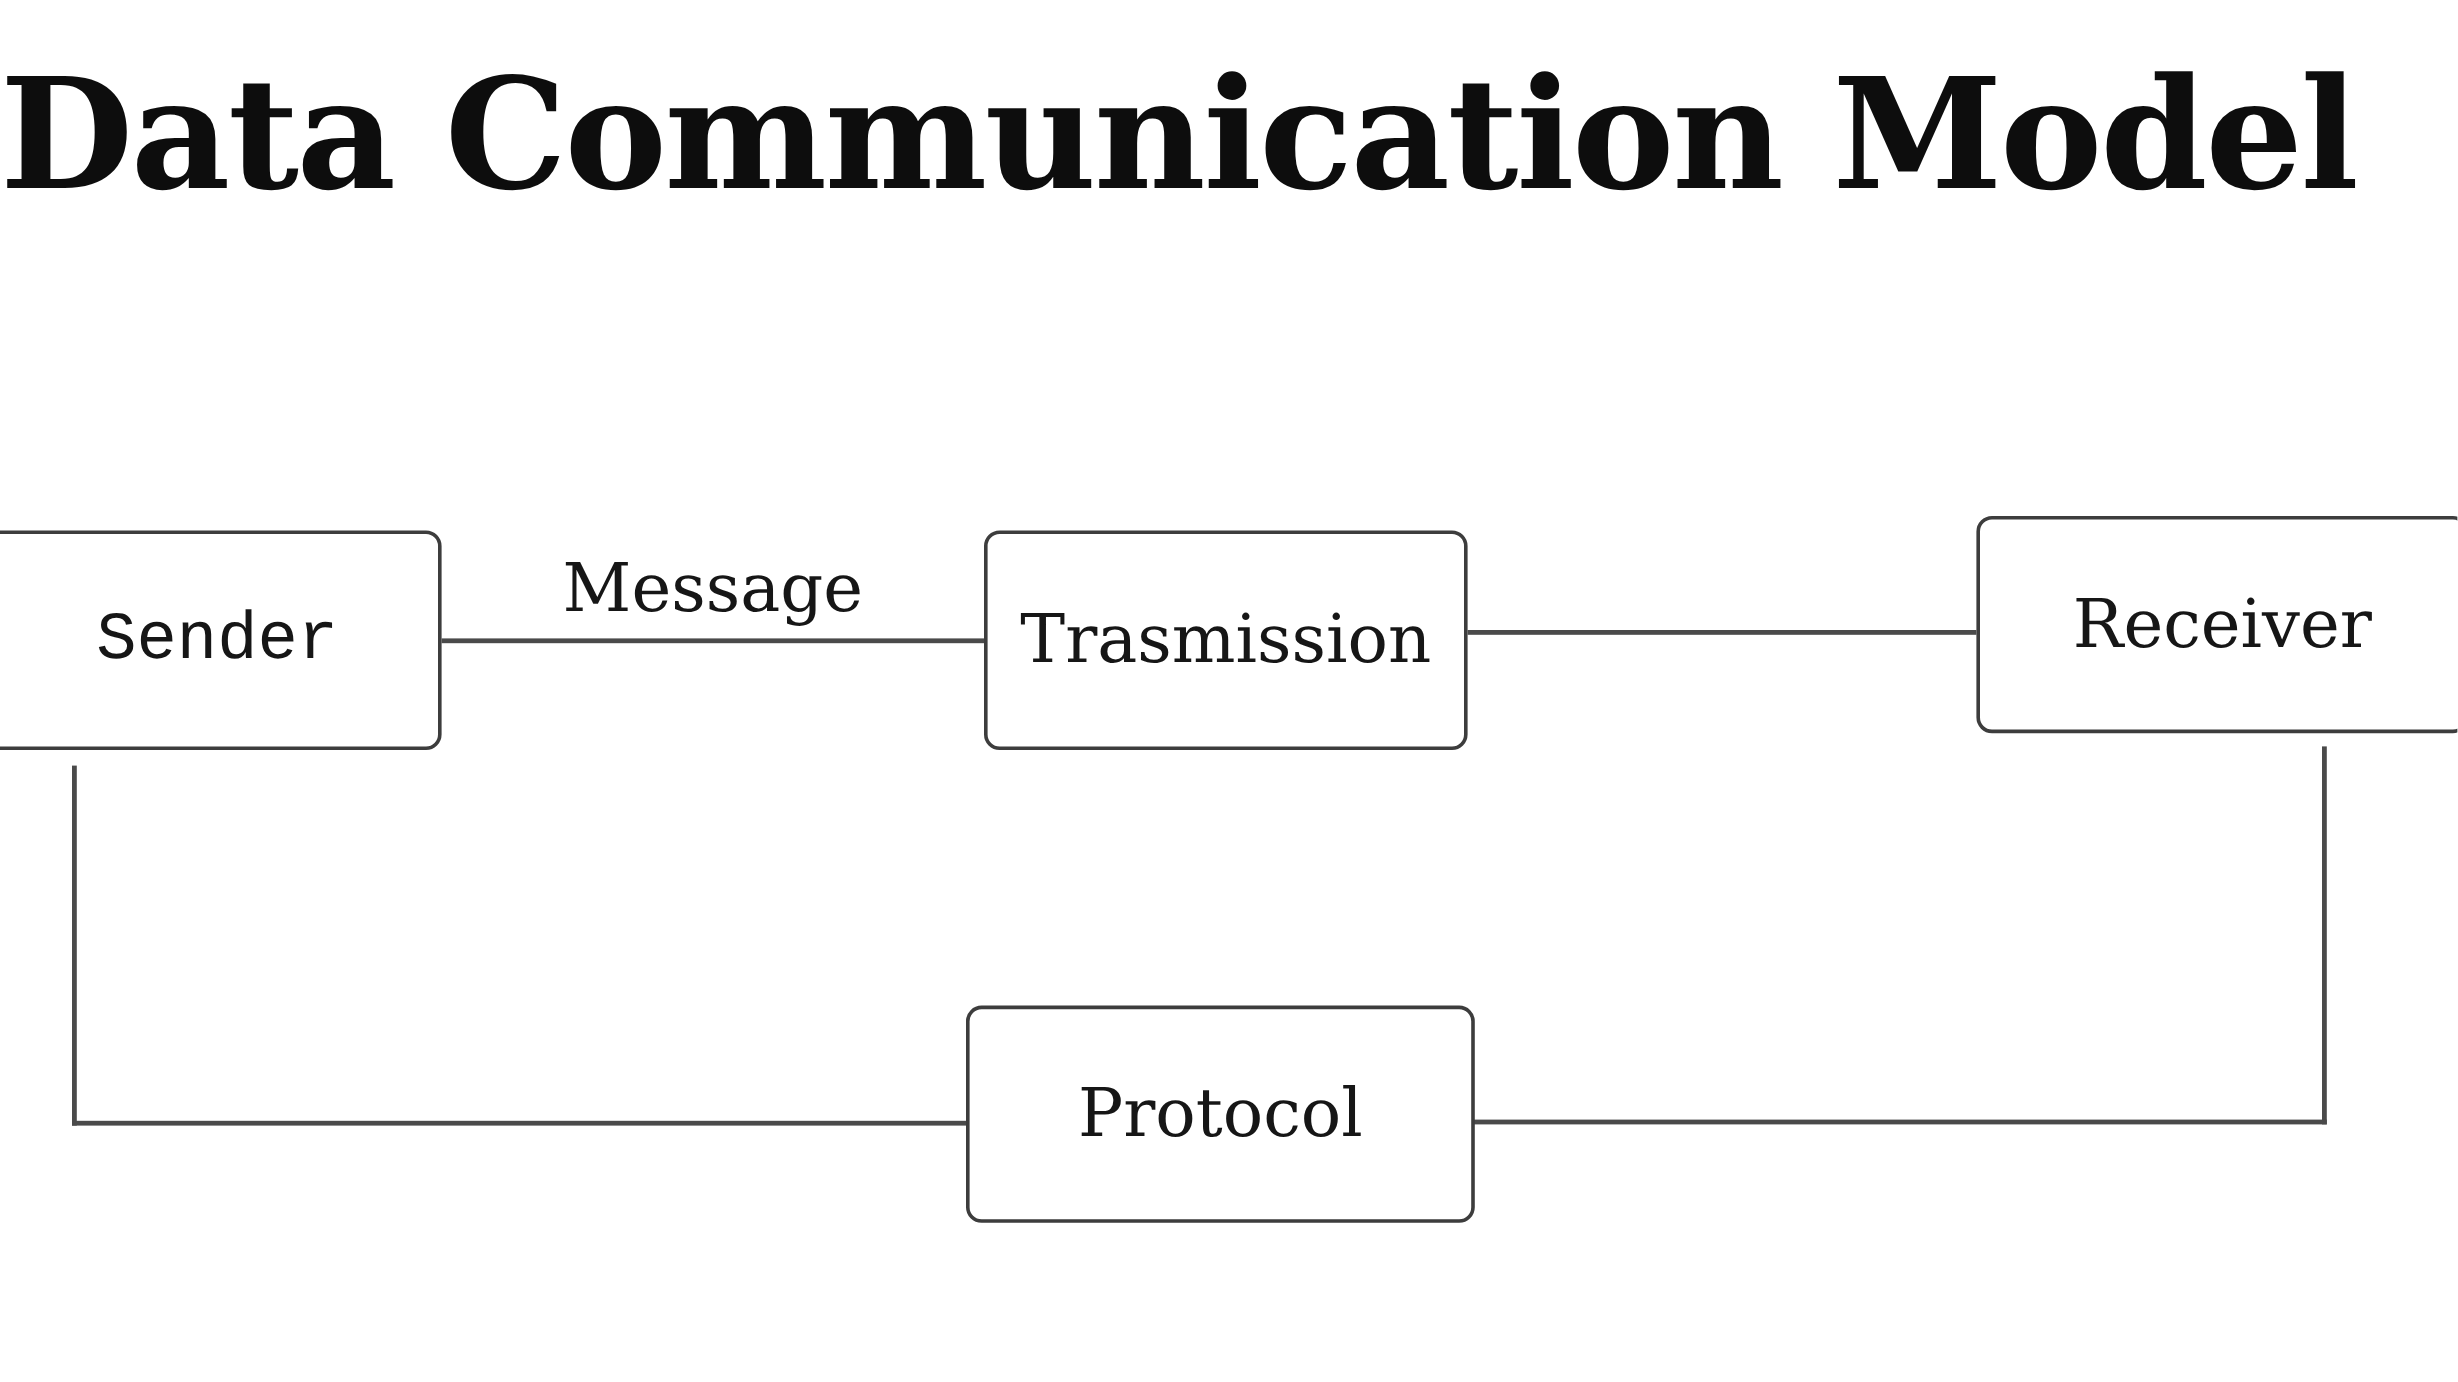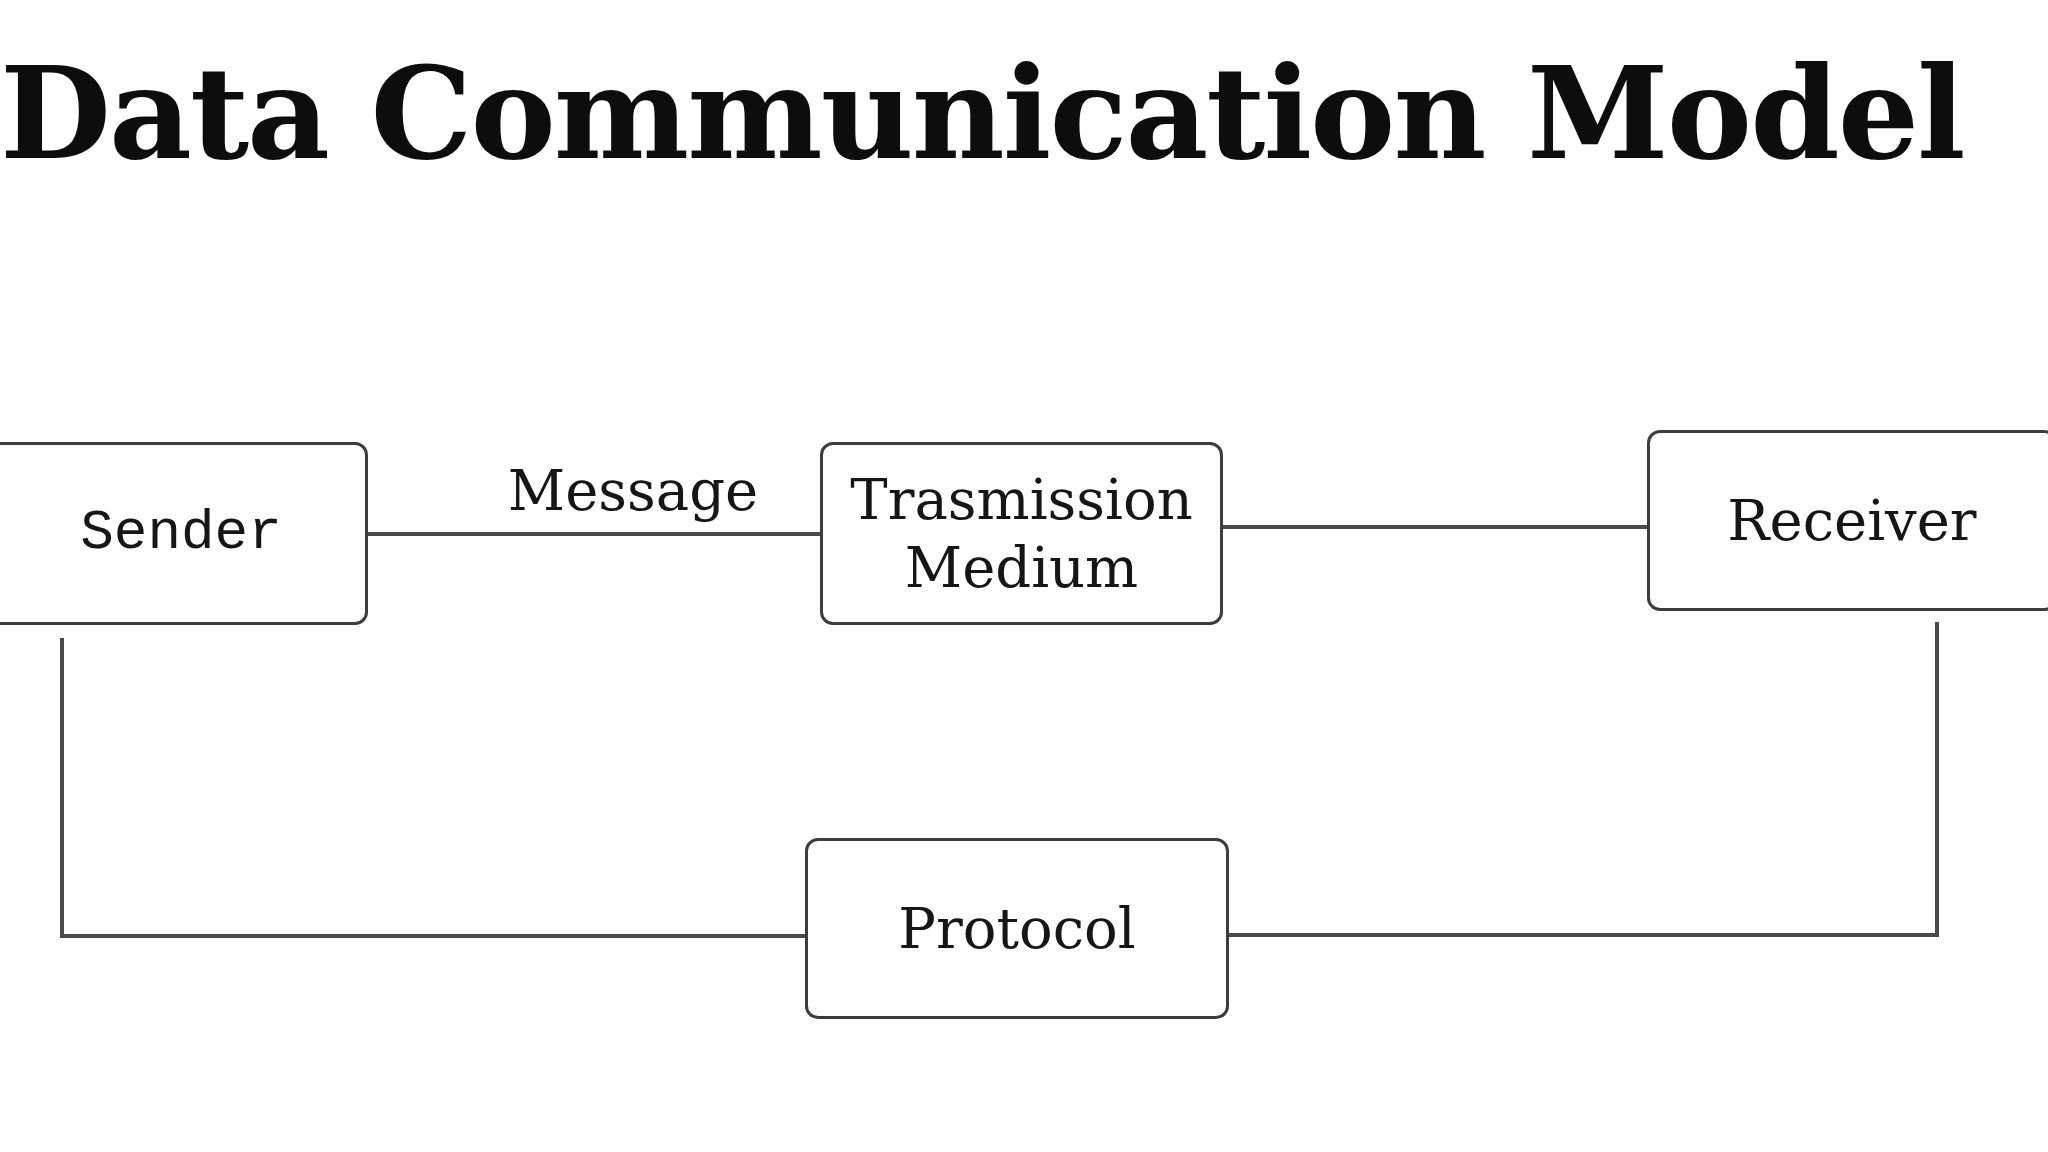--- a/index.html
+++ b/index.html
@@ -58,21 +58,20 @@
   .edge-recv-down    { left: 1935px; top: 622px; width: 4px;   height: 315px; }
   .edge-proto-right  { left: 1190px; top: 933px; width: 749px; height: 4px; }
   .edge-label {
     position: absolute;
     left: 594px;
     top: 458px;
     transform: translateX(-50%);
     font-size: 56px;
     color: #161616;
     white-space: nowrap;
-    margin-left: 39px;
   }
   .stacked span { display: block; }
 </style>
 </head>
 <body>
 
 <div class="canvas">
 
   <div class="title">Data Communication Model</div>
 
@@ -85,21 +84,20 @@
 
   <div class="edge-label">Message</div>
 
   <div class="node node-sender">
     <span class="lbl">Sender</span>
   </div>
 
   <div class="node node-medium">
     <span class="stacked">
       <span>Trasmission</span>
-      <span>Medium</span>
     </span>
   </div>
 
   <div class="node node-receiver">
     <span>Receiver</span>
   </div>
 
   <div class="node node-protocol">
     <span>Protocol</span>
   </div>

